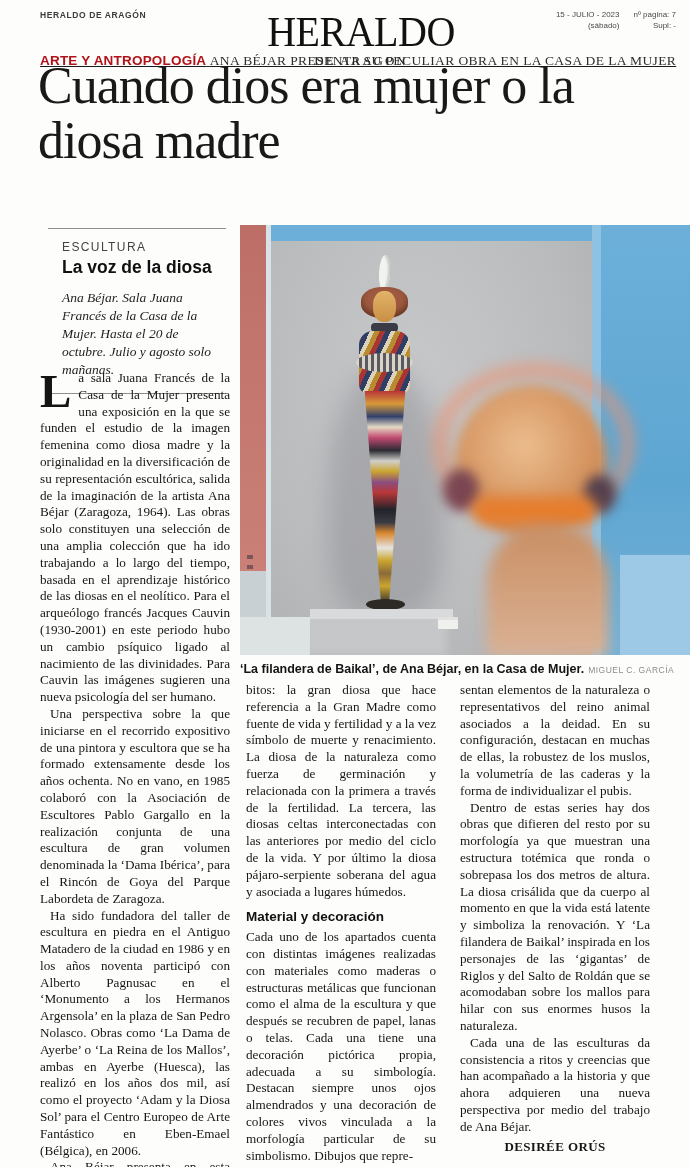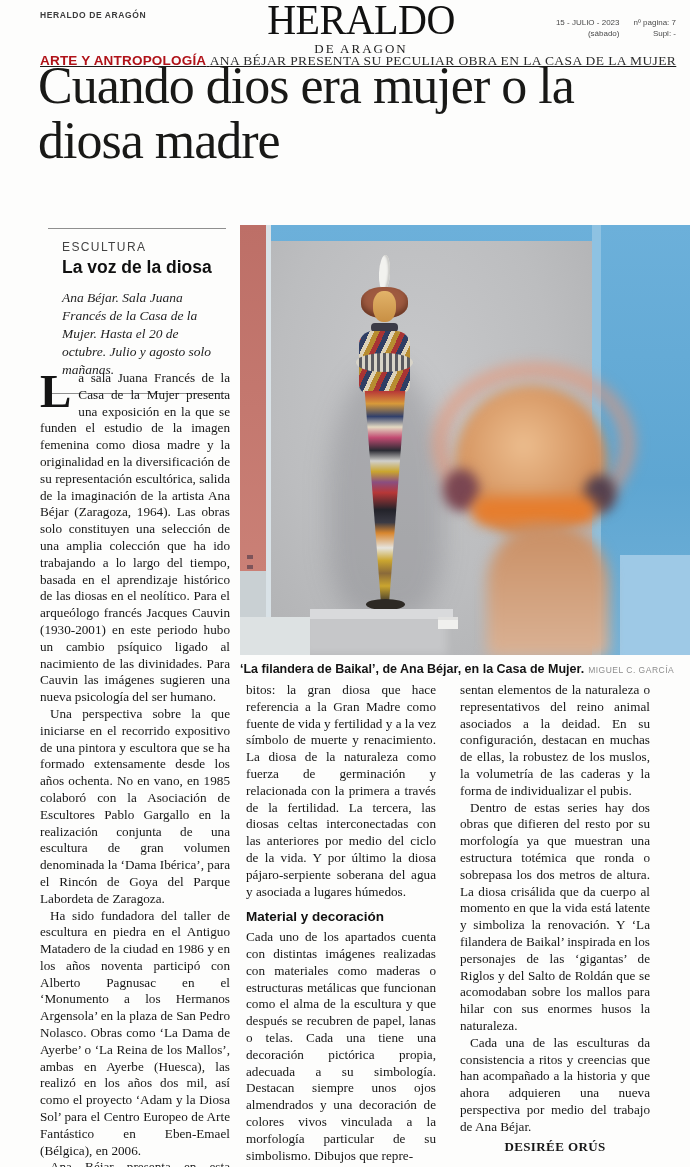--- a/index.html
+++ b/index.html
@@ -4,25 +4,25 @@
 <style>
   * { margin:0; padding:0; box-sizing:border-box; }
   html,body { width:690px; height:1167px; background:#fdfdfc; overflow:hidden;
               font-family:"Liberation Serif", serif; color:#1a1a1a; }
   .abs { position:absolute; }
   #page { position:relative; width:690px; height:845px; background:#fdfdfc; }
 
   
   .hdr-left { left:40px; top:10px; font-family:"Liberation Sans",sans-serif;
               font-size:8.5px; font-weight:bold; letter-spacing:.6px; color:#3c3c3c; }
-  .masthead { left:0; top:0; width:690px; text-align:center;padding-left:32px; }
+  .masthead { left:0; top:12px; width:690px; text-align:center;padding-left:32px; }
   .masthead-title { font-size:40px; font-weight:500; letter-spacing:-.5px; color:#111;
                     line-height:1; transform:scaleY(1.08); display:inline-block; }
   .masthead-sub { font-size:13px; letter-spacing:2px; color:#222; margin-top:1px;text-align:center; }
-  .hdr-right { right:14px; top:18px; display:flex; gap:14px;
+  .hdr-right { right:14px; top:10px; display:flex; gap:14px;
                font-family:"Liberation Sans",sans-serif; font-size:8px; color:#4a4a4a; }
   .hdr-right .blk { text-align:right; line-height:1.35; }
 
   
   .kicker { left:40px; top:53px; width:640px; font-size:13.5px;text-decoration:underline; }
   .kicker .sec { font-family:"Liberation Sans",sans-serif; font-weight:bold;
                  color:#b01218; letter-spacing:.2px; }
   .kicker .rest { color:#2e2e2e; letter-spacing:.4px; }
   .headline { left:38px; top:58px; width:630px; font-size:52px; line-height:1.06;
               letter-spacing:-1px; color:#191917; font-weight:400; }

